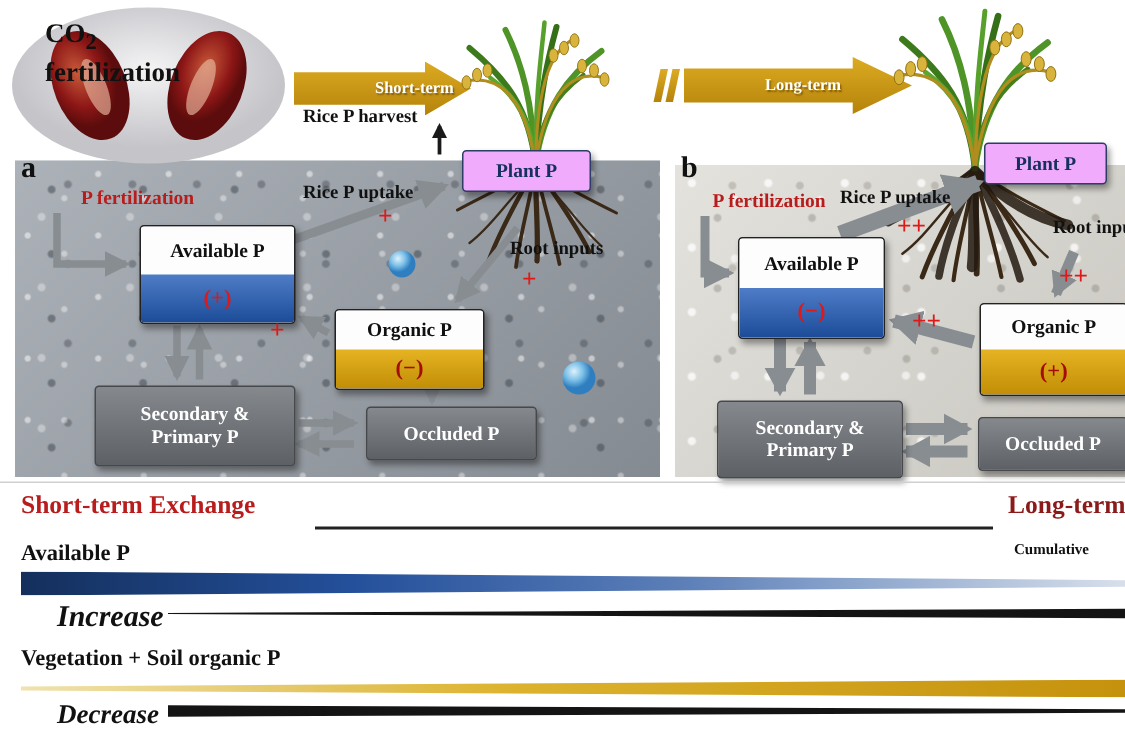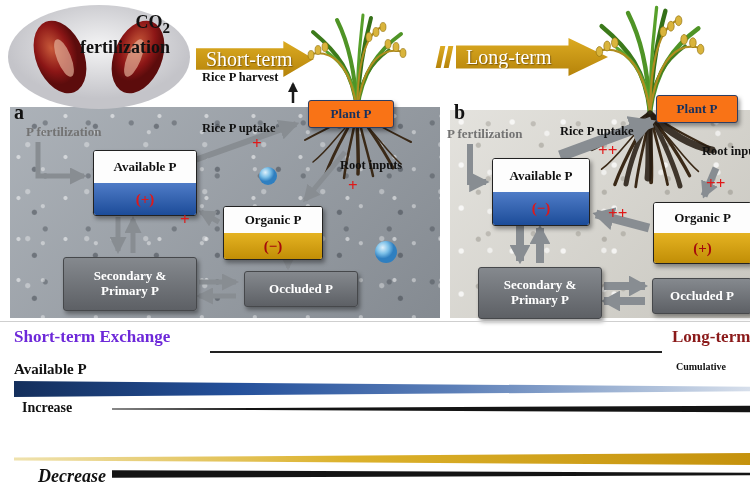--- a/index.html
+++ b/index.html
@@ -22,39 +22,39 @@
       radial-gradient(circle at 22% 28%, rgba(255,255,255,.75) 2px, transparent 3.4px),
       radial-gradient(circle at 70% 60%, rgba(255,255,255,.6) 2px, transparent 3.4px),
       radial-gradient(circle at 45% 75%, rgba(120,116,106,.35) 2px, transparent 3.2px),
       radial-gradient(circle at 85% 25%, rgba(120,116,106,.3) 2px, transparent 3.2px),
       linear-gradient(135deg, rgba(255,255,255,.3), rgba(90,88,80,.12));
     background-size:51px 43px,57px 39px,63px 47px,45px 55px,100% 100%;}
   
   .goldarrow{position:absolute;z-index:1;background:linear-gradient(180deg,#dcab22,#b5830a);
     clip-path:polygon(0 20%,74% 20%,74% 0,100% 50%,74% 100%,74% 80%,0 80%);
     display:flex;align-items:center;justify-content:flex-start;padding-left:10px;box-sizing:border-box;}
-  .goldarrow span{color:#fff;font-weight:normal;font-size:20px;text-shadow:1px 1px 1px rgba(90,60,0,.6);}
+  .goldarrow span{color:#fff;font-weight:bold;font-size:11px;text-shadow:1px 1px 1px rgba(90,60,0,.6);margin-left:44px;}
   .goldbar{position:absolute;z-index:1;width:5px;height:22px;background:linear-gradient(180deg,#dcab22,#b5830a);transform:skewX(-12deg);}
   
   .pbox{position:absolute;z-index:3;border:1.6px solid #222;border-radius:3px;overflow:hidden;
     box-shadow:2px 3px 4px rgba(0,0,0,.38);display:flex;flex-direction:column;background:#fff;}
   .pbox .top{flex:1;display:flex;align-items:center;justify-content:center;font-weight:bold;font-size:13px;color:#101010;background:#fdfdfd;}
   .pbox .bot{flex:1;display:flex;align-items:center;justify-content:center;font-weight:bold;font-size:15px;}
   .bot.blue{background:linear-gradient(180deg,#4f7cc7,#1c4c99);color:#e01818;}
   .bot.gold{background:linear-gradient(180deg,#e5b322,#c18e06);color:#a50b0b;}
-  .plantbox{position:absolute;z-index:3;border:1.6px solid #2c3e63;border-radius:3px;background:#f97316;
+  .plantbox{position:absolute;z-index:3;border:1.6px solid #2c3e63;border-radius:3px;background:#f0abfc;
     box-shadow:2px 3px 4px rgba(0,0,0,.38);display:flex;align-items:center;justify-content:center;
     font-weight:bold;font-size:13px;color:#16305e;}
   .graybox{position:absolute;z-index:3;border:1px solid #46484b;border-radius:3px;
     background:linear-gradient(180deg,#85898e,#5d6065);color:#fff;font-weight:bold;font-size:13px;
     display:flex;flex-direction:column;align-items:center;justify-content:center;line-height:1.15;
     box-shadow:2px 3px 4px rgba(0,0,0,.38);text-align:center;}
   .lbl{position:absolute;z-index:4;font-weight:bold;color:#111;white-space:nowrap;}
   .plus{position:absolute;z-index:4;font-weight:bold;color:#e01818;font-size:17px;white-space:nowrap;}
-  .bluefert{color:#737373;}
+  .bluefert{color:#b91c1c;margin-left:28px;}
   .wedge{position:absolute;z-index:4;}
 </style>
 </head>
 <body>
 
 <div class="stage">
 
   <div class="panelA" style="left:10px;top:107px;width:430px;height:211px"></div>
   <div class="panelB" style="left:450px;top:110px;width:300px;height:208px"></div>
 
@@ -174,21 +174,21 @@
       <path d="M560,156 L652,122" stroke-width="11" marker-end="url(#mg2)"></path>
       <path d="M649,228 L596,214" stroke-width="9" marker-end="url(#mg2)"></path>
       <path d="M520,226 L520,261" stroke-width="8" marker-end="url(#mg2)"></path>
       <path d="M540,263 L540,228" stroke-width="8" marker-end="url(#mg2)"></path>
       <path d="M604,286 L645,286" stroke-width="8" marker-end="url(#mg2)"></path>
       <path d="M645,301 L604,301" stroke-width="8" marker-end="url(#mg2)"></path>
       <path d="M716,168 L704,196" stroke-width="7" marker-end="url(#mg2)"></path>
     </g>
   </svg>
 
-  <div class="lbl" style="left:30px;top:12px;width:140px;text-align:right;font-size:18px;line-height:1.15;z-index:5;white-space:normal">
+  <div class="lbl" style="left:30px;top:12px;width:140px;text-align:left;font-size:18px;line-height:1.15;z-index:5;white-space:normal">
     <span>CO</span><sub>2</sub><br>
     <span>fertilization</span>
   </div>
 
   <div class="lbl" style="left:14px;top:101px;font-size:20px">a</div>
   <div class="lbl" style="left:202px;top:70px;font-size:12.5px">Rice P harvest</div>
   <div class="lbl bluefert" style="left:26px;top:124px;font-size:13px">P fertilization</div>
   <div class="lbl" style="left:202px;top:121px;font-size:12.5px">Rice P uptake</div>
   <div class="plus" style="left:252px;top:134px">+</div>
   <div class="lbl" style="left:340px;top:158px;font-size:12.5px">Root inputs</div>
@@ -242,34 +242,35 @@
   <div class="graybox" style="left:478px;top:267px;width:122px;height:50px">
     <span>Secondary &amp;</span>
     <span>Primary P</span>
   </div>
   <div class="graybox" style="left:652px;top:278px;width:98px;height:34px">
     <span>Occluded P</span>
   </div>
 
   <div class="abs" style="left:0;top:321px;width:750px;height:1px;background:#cfcfcf;z-index:4"></div>
 
-  <div class="lbl" style="left:14px;top:327px;font-size:17px;color:#6d28d9">Short-term Exchange</div>
+  <div class="lbl" style="left:14px;top:327px;font-size:17px;color:#b91c1c">Short-term Exchange</div>
   <div class="lbl" style="left:672px;top:327px;font-size:17px;color:#8b1a1a">Long-term</div>
   <div class="abs" style="left:210px;top:351px;width:452px;height:2px;background:#222;z-index:4"></div>
 
   <div class="lbl" style="left:14px;top:361px;font-size:15px">Available P</div>
   <div class="lbl" style="left:676px;top:361px;font-size:10px">Cumulative</div>
   <div class="wedge" style="left:14px;top:381px;width:736px;height:16px;
        background:linear-gradient(90deg,#142f5c 0%,#24509b 30%,#5c7fb8 60%,#a9bcd8 85%,#d7dfeb 100%);
        clip-path:polygon(0 0,100% 36%,100% 64%,0 100%)"></div>
 
-  <div class="lbl" style="left:22px;top:400px;font-size:14px;">Increase</div>
+  <div class="lbl" style="left:38px;top:400px;font-size:20px;font-style:italic">Increase</div>
   <div class="wedge" style="left:112px;top:404px;width:638px;height:10px;background:#141414;
        clip-path:polygon(0 46%,100% 18%,100% 82%,0 54%)"></div>
 
+  <div class="lbl" style="left:14px;top:431px;font-size:15px">Vegetation + Soil organic P</div>
   <div class="wedge" style="left:14px;top:452px;width:736px;height:14px;
        background:linear-gradient(90deg,#efe2ae 0%,#dcb22c 45%,#c5920d 100%);
        clip-path:polygon(0 40%,100% 8%,100% 92%,0 60%)"></div>
 
   <div class="lbl" style="left:38px;top:466px;font-size:18px;font-style:italic">Decrease</div>
   <div class="wedge" style="left:112px;top:469px;width:638px;height:10px;background:#141414;
        clip-path:polygon(0 12%,100% 38%,100% 62%,0 88%)"></div>
 
 </div>
 

